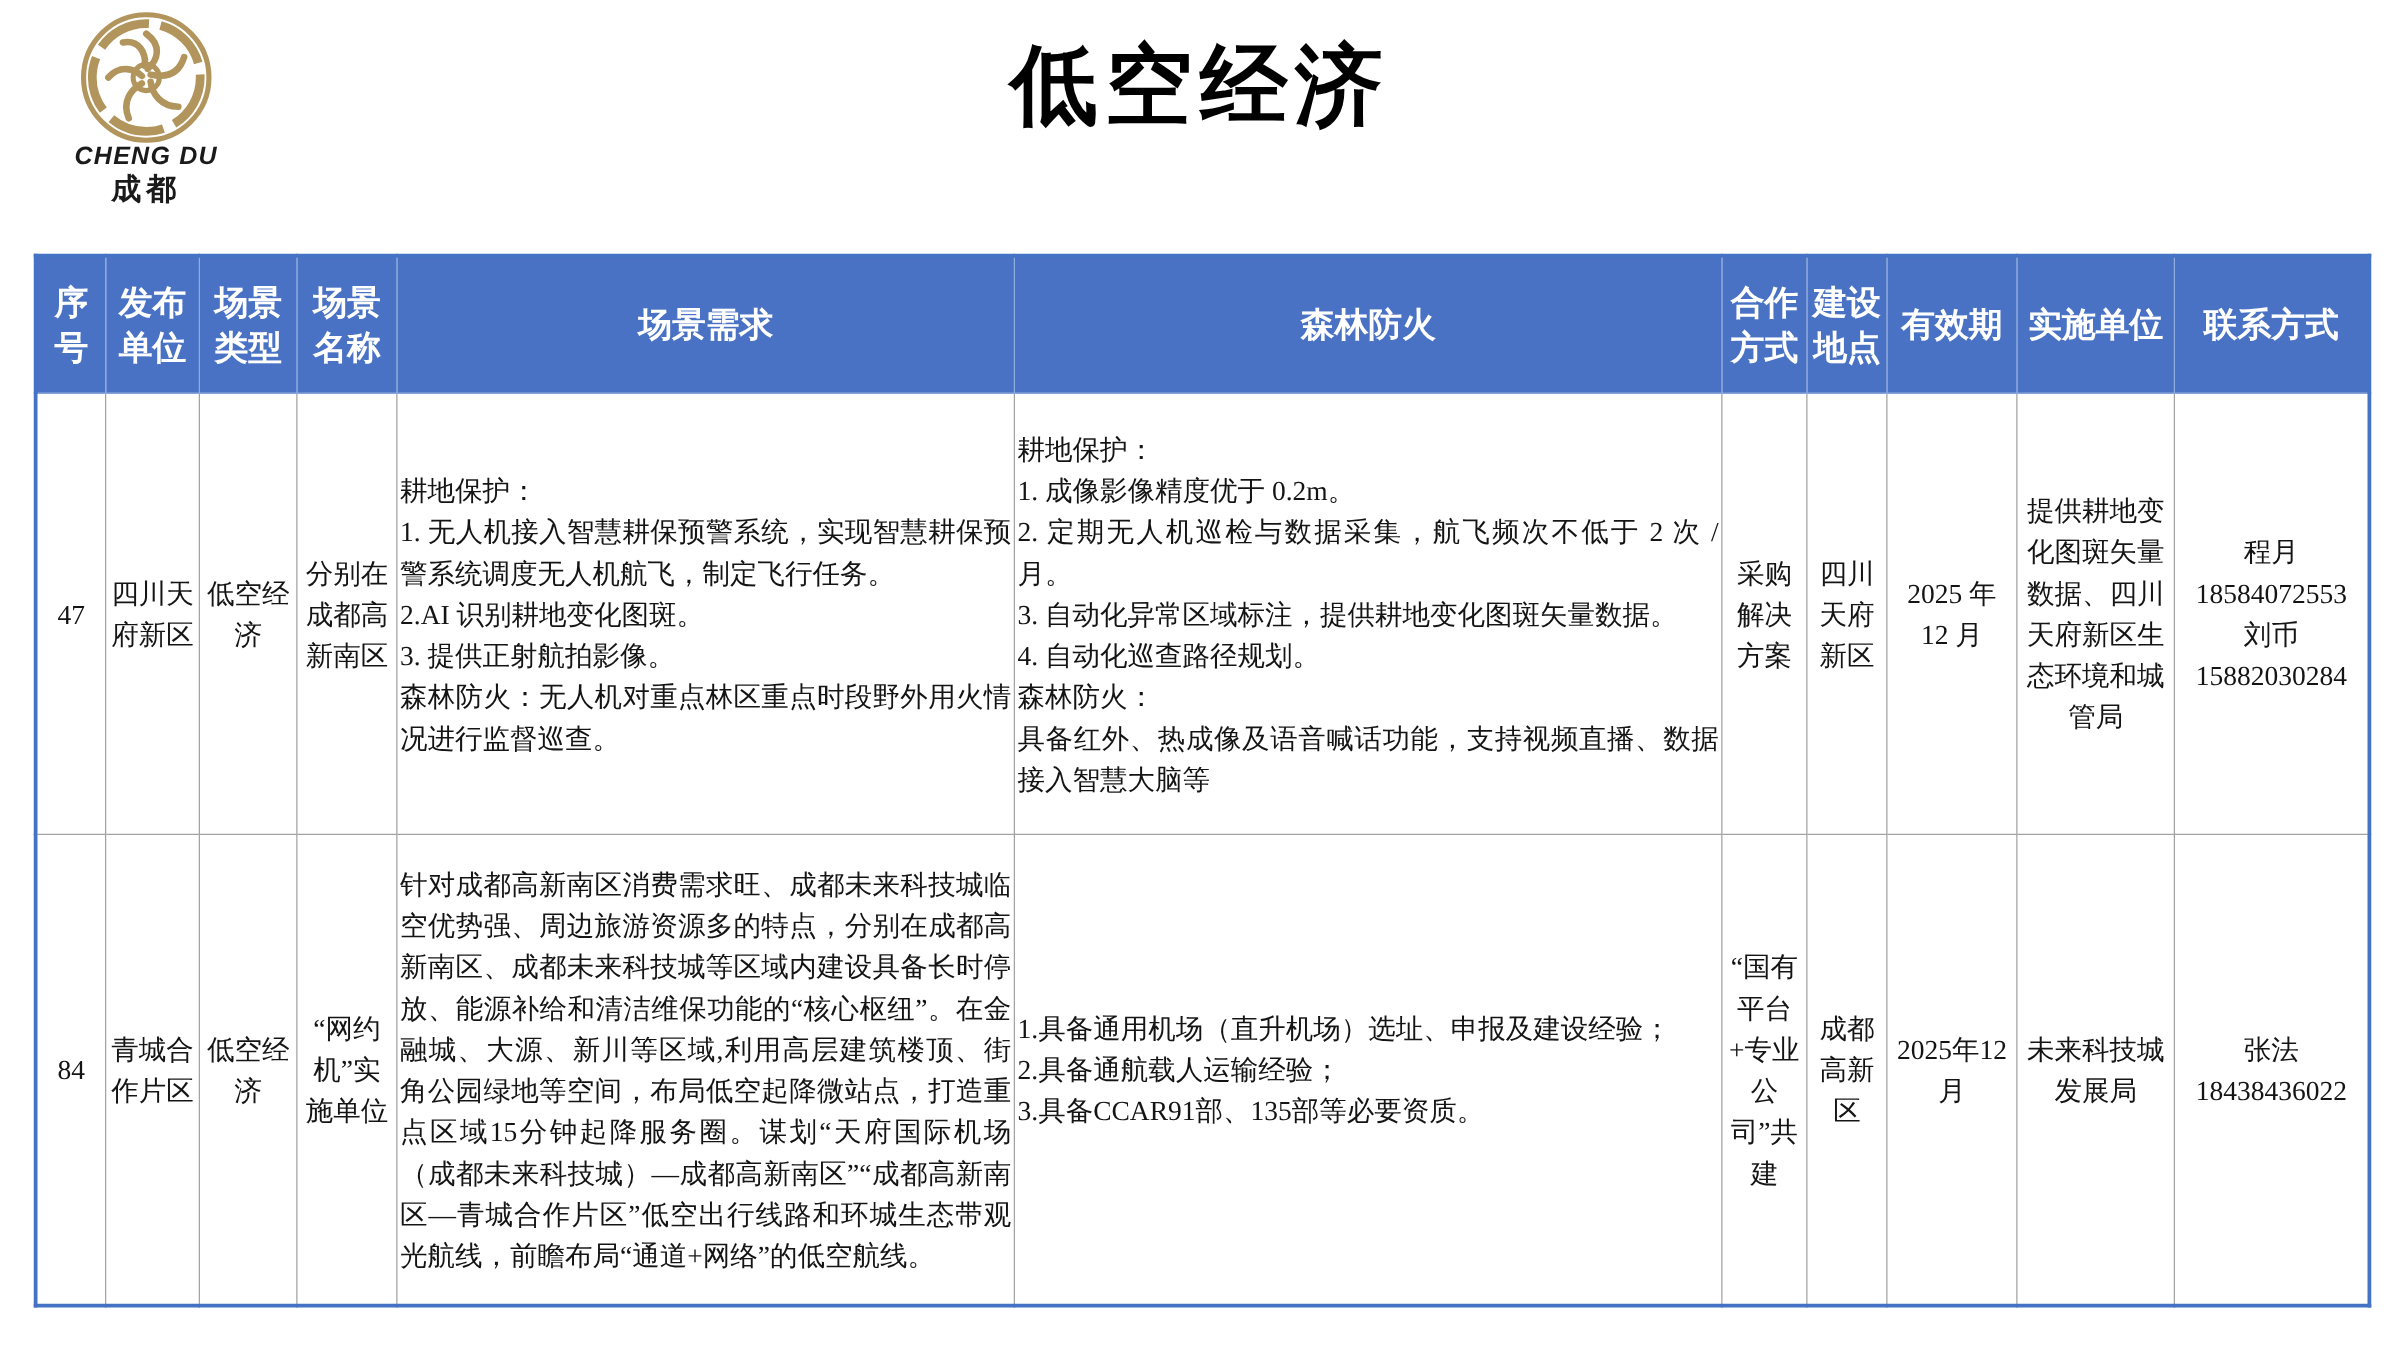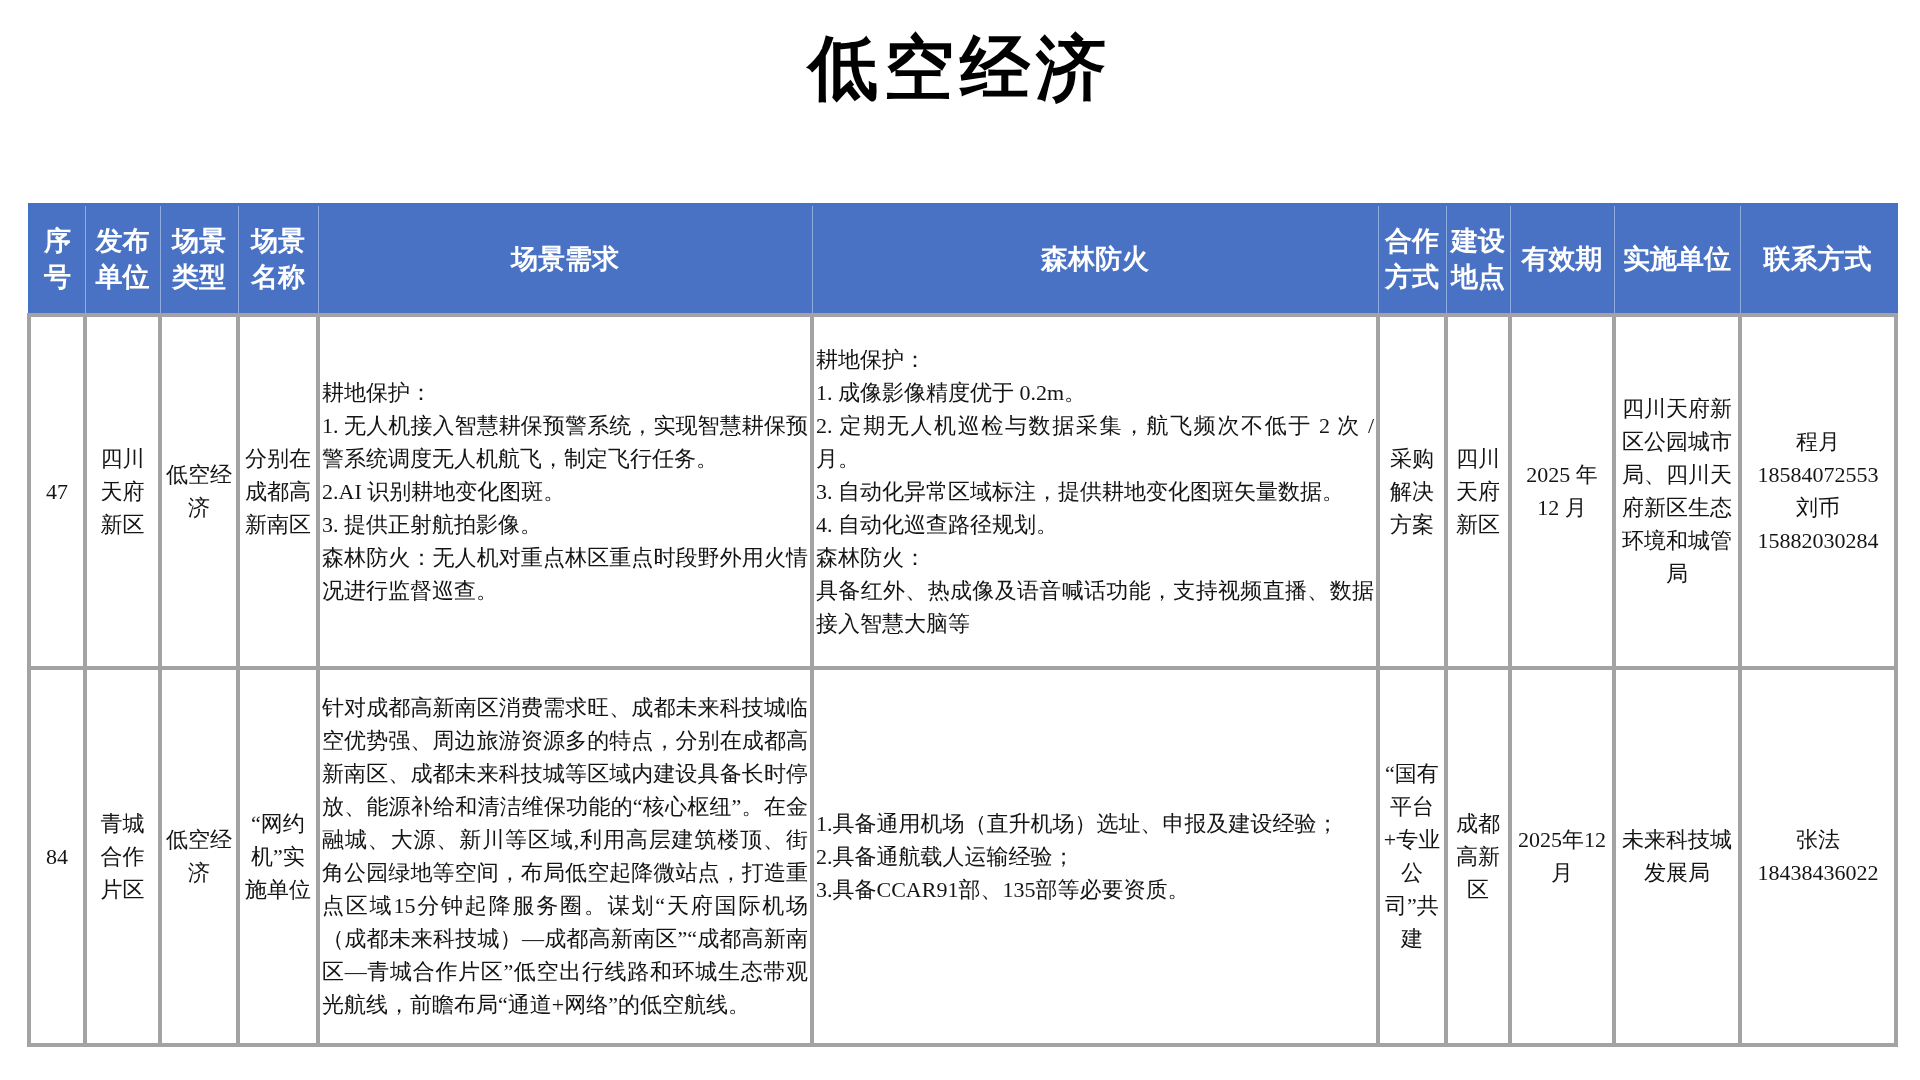--- a/index.html
+++ b/index.html
@@ -13,31 +13,50 @@
            letter-spacing:4px;margin-top:-2px;}
   .page-title{position:absolute;left:0;top:22px;width:1920px;text-align:center;
               font-family:"Liberation Serif","DejaVu Serif",serif;font-weight:bold;
               font-size:70px;color:#000;margin:0;letter-spacing:6px;}
   table.main{border-collapse:collapse;table-layout:fixed;width:1867px;margin-left:27px;
              border:3px solid #4472C4;}
   th{background:#4A72C4;color:#ffffff;font-family:"Liberation Sans",sans-serif;
      font-weight:bold;font-size:27px;text-align:center;vertical-align:middle;
      border:1px solid #8FAADC;white-space:pre-line;line-height:1.35;padding:0;}
   td{font-family:"Liberation Serif","DejaVu Serif",serif;font-size:22px;color:#141414;
-     border:4px solid #a3a3a3;vertical-align:middle;text-align:center;
+     border:1px solid #a3a3a3;vertical-align:middle;text-align:center;
      white-space:pre-wrap;line-height:1.5;padding:2px 3px;word-break:break-word;}
   td.long{text-align:justify;padding:2px 2px;}
   tr.hdr{height:110px;}
   tr.r83{height:353px;}
   tr.r84{height:377px;}
 </style>
 </head>
 <body>
 
 <div class="top">
+  <div class="logo">
+    <svg width="118" height="112" viewBox="0 0 100 96">
+      <g fill="none" stroke="#B2955C">
+        <circle cx="50" cy="48" r="43" stroke-width="3.5"></circle>
+        <circle cx="50" cy="48" r="37" stroke-width="6" stroke-dasharray="38 8"></circle>
+        <g stroke-width="4.5" stroke-linecap="round">
+          <path d="M50 18 C61 26 58 36 51 42"></path>
+          <path d="M76 34 C72 47 62 48 53 46"></path>
+          <path d="M72 68 C60 68 54 59 53 51"></path>
+          <path d="M38 76 C33 64 40 56 47 52"></path>
+          <path d="M24 48 C32 39 42 42 47 47"></path>
+          <path d="M34 24 C45 22 50 31 49 40"></path>
+        </g>
+        <circle cx="50" cy="48" r="9" stroke-width="3.5"></circle>
+      </g>
+    </svg>
+    <div class="logo-en">CHENG DU</div>
+    <div class="logo-cn">成都</div>
+  </div>
   <h1 class="page-title">低空经济</h1>
 </div>
 
 <table class="main">
   <colgroup>
     <col style="width:56px">
       <col style="width:75px">
       <col style="width:78px">
       <col style="width:80px">
     <col style="width:494px">
@@ -83,21 +102,21 @@
       <td class="long">耕地保护：
 1. 成像影像精度优于 0.2m。
 2. 定期无人机巡检与数据采集，航飞频次不低于 2 次 / 月。
 3. 自动化异常区域标注，提供耕地变化图斑矢量数据。
 4. 自动化巡查路径规划。
 森林防火：
 具备红外、热成像及语音喊话功能，支持视频直播、数据接入智慧大脑等</td>
       <td>采购解决方案</td>
       <td>四川天府新区</td>
       <td>2025 年 12 月</td>
-      <td>四川天府新区公园城市局、四川天府新区生态环境和城管局</td>
+      <td>提供耕地变化图斑矢量数据、四川天府新区生态环境和城管局</td>
       <td>程月
 18584072553
 刘币
 15882030284</td>
     </tr>
     <tr class="r84">
       <td>84</td>
       <td>青城合作片区</td>
       <td>低空经济</td>
       <td>“网约机”实施单位</td>

